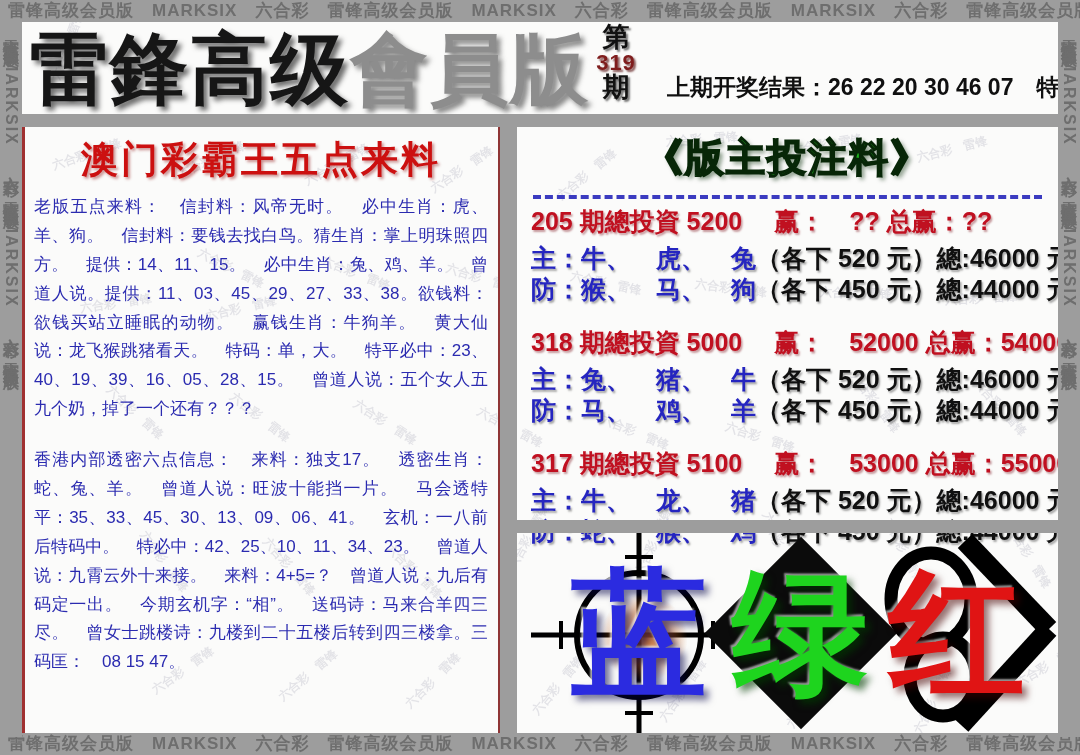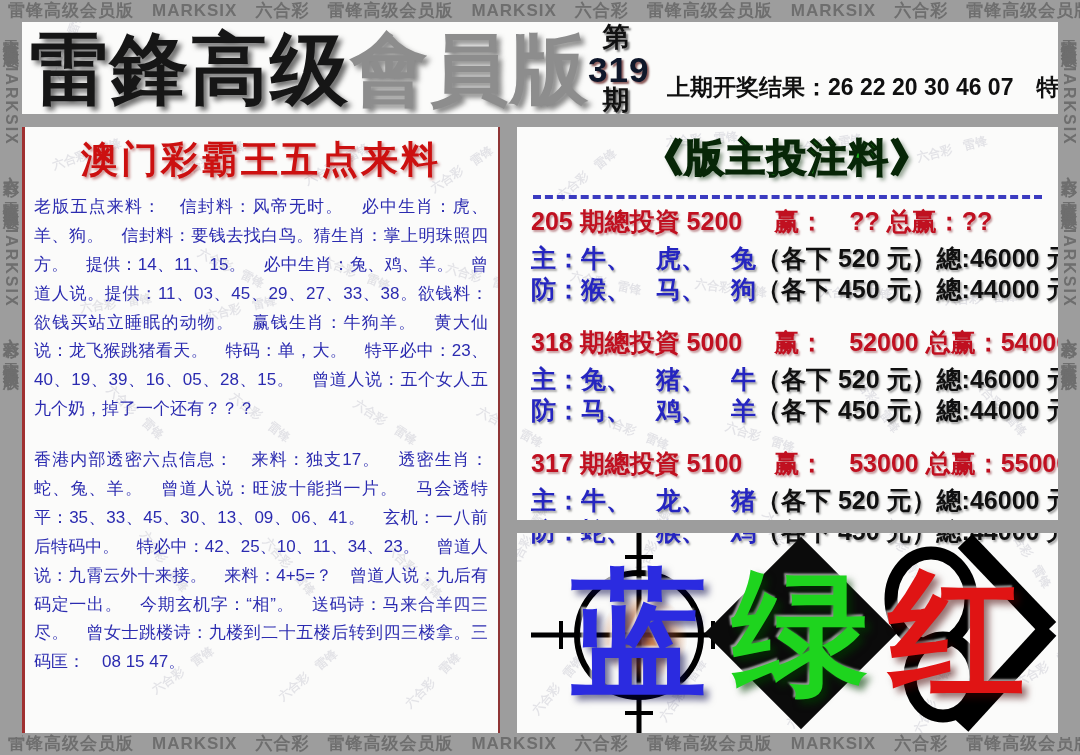--- a/index.html
+++ b/index.html
@@ -21,21 +21,21 @@
   #watermarks{position:absolute;left:22px;top:22px;width:1036px;height:711px;z-index:0;pointer-events:none;}
   .wm{position:absolute;font-size:12px;font-weight:bold;opacity:.14;white-space:nowrap;}
   
   .header{position:absolute;left:22px;top:22px;width:1016px;height:92px;z-index:1;}
   .big-title{position:absolute;left:8px;top:-4px;font-size:78px;font-weight:bold;letter-spacing:2px;
              white-space:nowrap;}
   .title-black{color:#161616;text-shadow:4px 4px 5px rgba(60,60,60,.75);}
   .title-gray{color:#8d8d8d;text-shadow:4px 4px 5px rgba(60,60,60,.6);}
   .issue{position:absolute;left:566px;top:2px;width:56px;text-align:center;line-height:1.02;font-weight:bold;}
   .issue-pre,.issue-suf{font-size:27px;color:#111;text-shadow:2px 2px 2px rgba(80,80,80,.8);}
-  .issue-num{font-size:35px;color:#0f172a;text-shadow:2px 2px 2px rgba(90,20,20,.7);letter-spacing:1px;}
+  .issue-num{font-size:22px;color:#7f1d1d;text-shadow:2px 2px 2px rgba(90,20,20,.7);letter-spacing:1px;}
   .last-result{position:absolute;left:645px;top:50px;font-size:23px;font-weight:600;color:#101010;white-space:nowrap;}
   .header-divider{position:absolute;left:22px;top:114px;width:1036px;height:13px;background:#9d9d9d;z-index:2;}
   
   .left-panel{position:absolute;left:22px;top:127px;width:478px;height:606px;z-index:1;
               border-left:3px solid #a03030;border-right:2px solid #8f3535;
               box-sizing:border-box;padding:6px 10px 0 9px;}
   .left-title{text-align:center;color:#cc1010;font-size:37px;font-weight:bold;letter-spacing:3px;
               text-shadow:2px 2px 3px rgba(140,10,10,.45);margin:2px 0 8px 0;}
   .left-panel p{margin:0 0 22px 0;color:#2b2bb0;font-size:17px;line-height:1.7;
                 text-align:justify;font-weight:500;}

